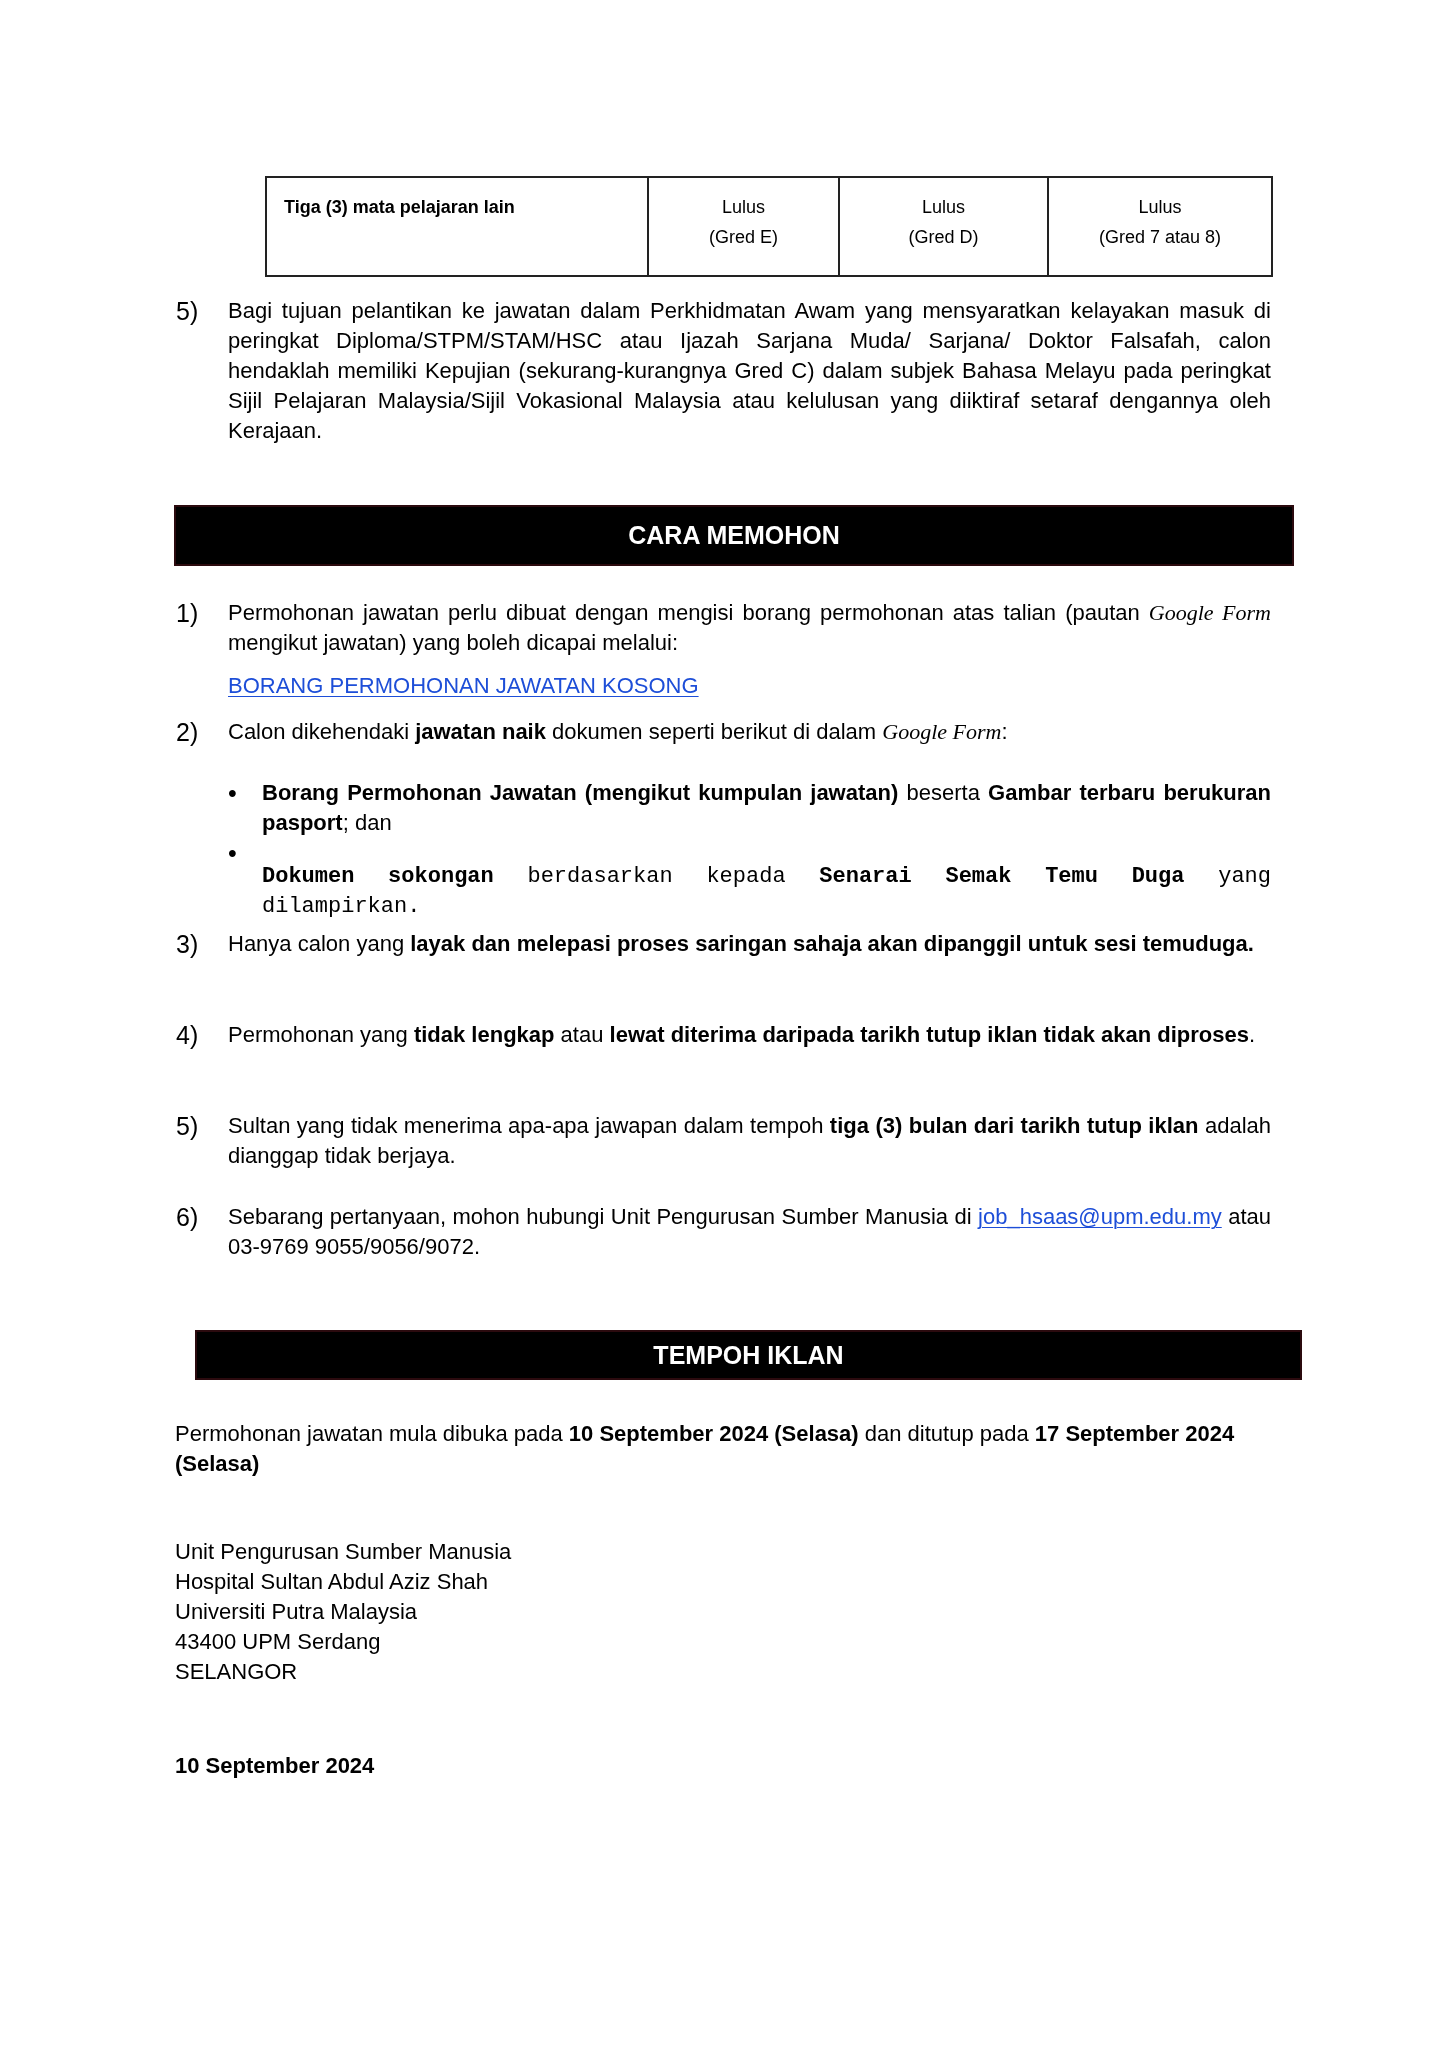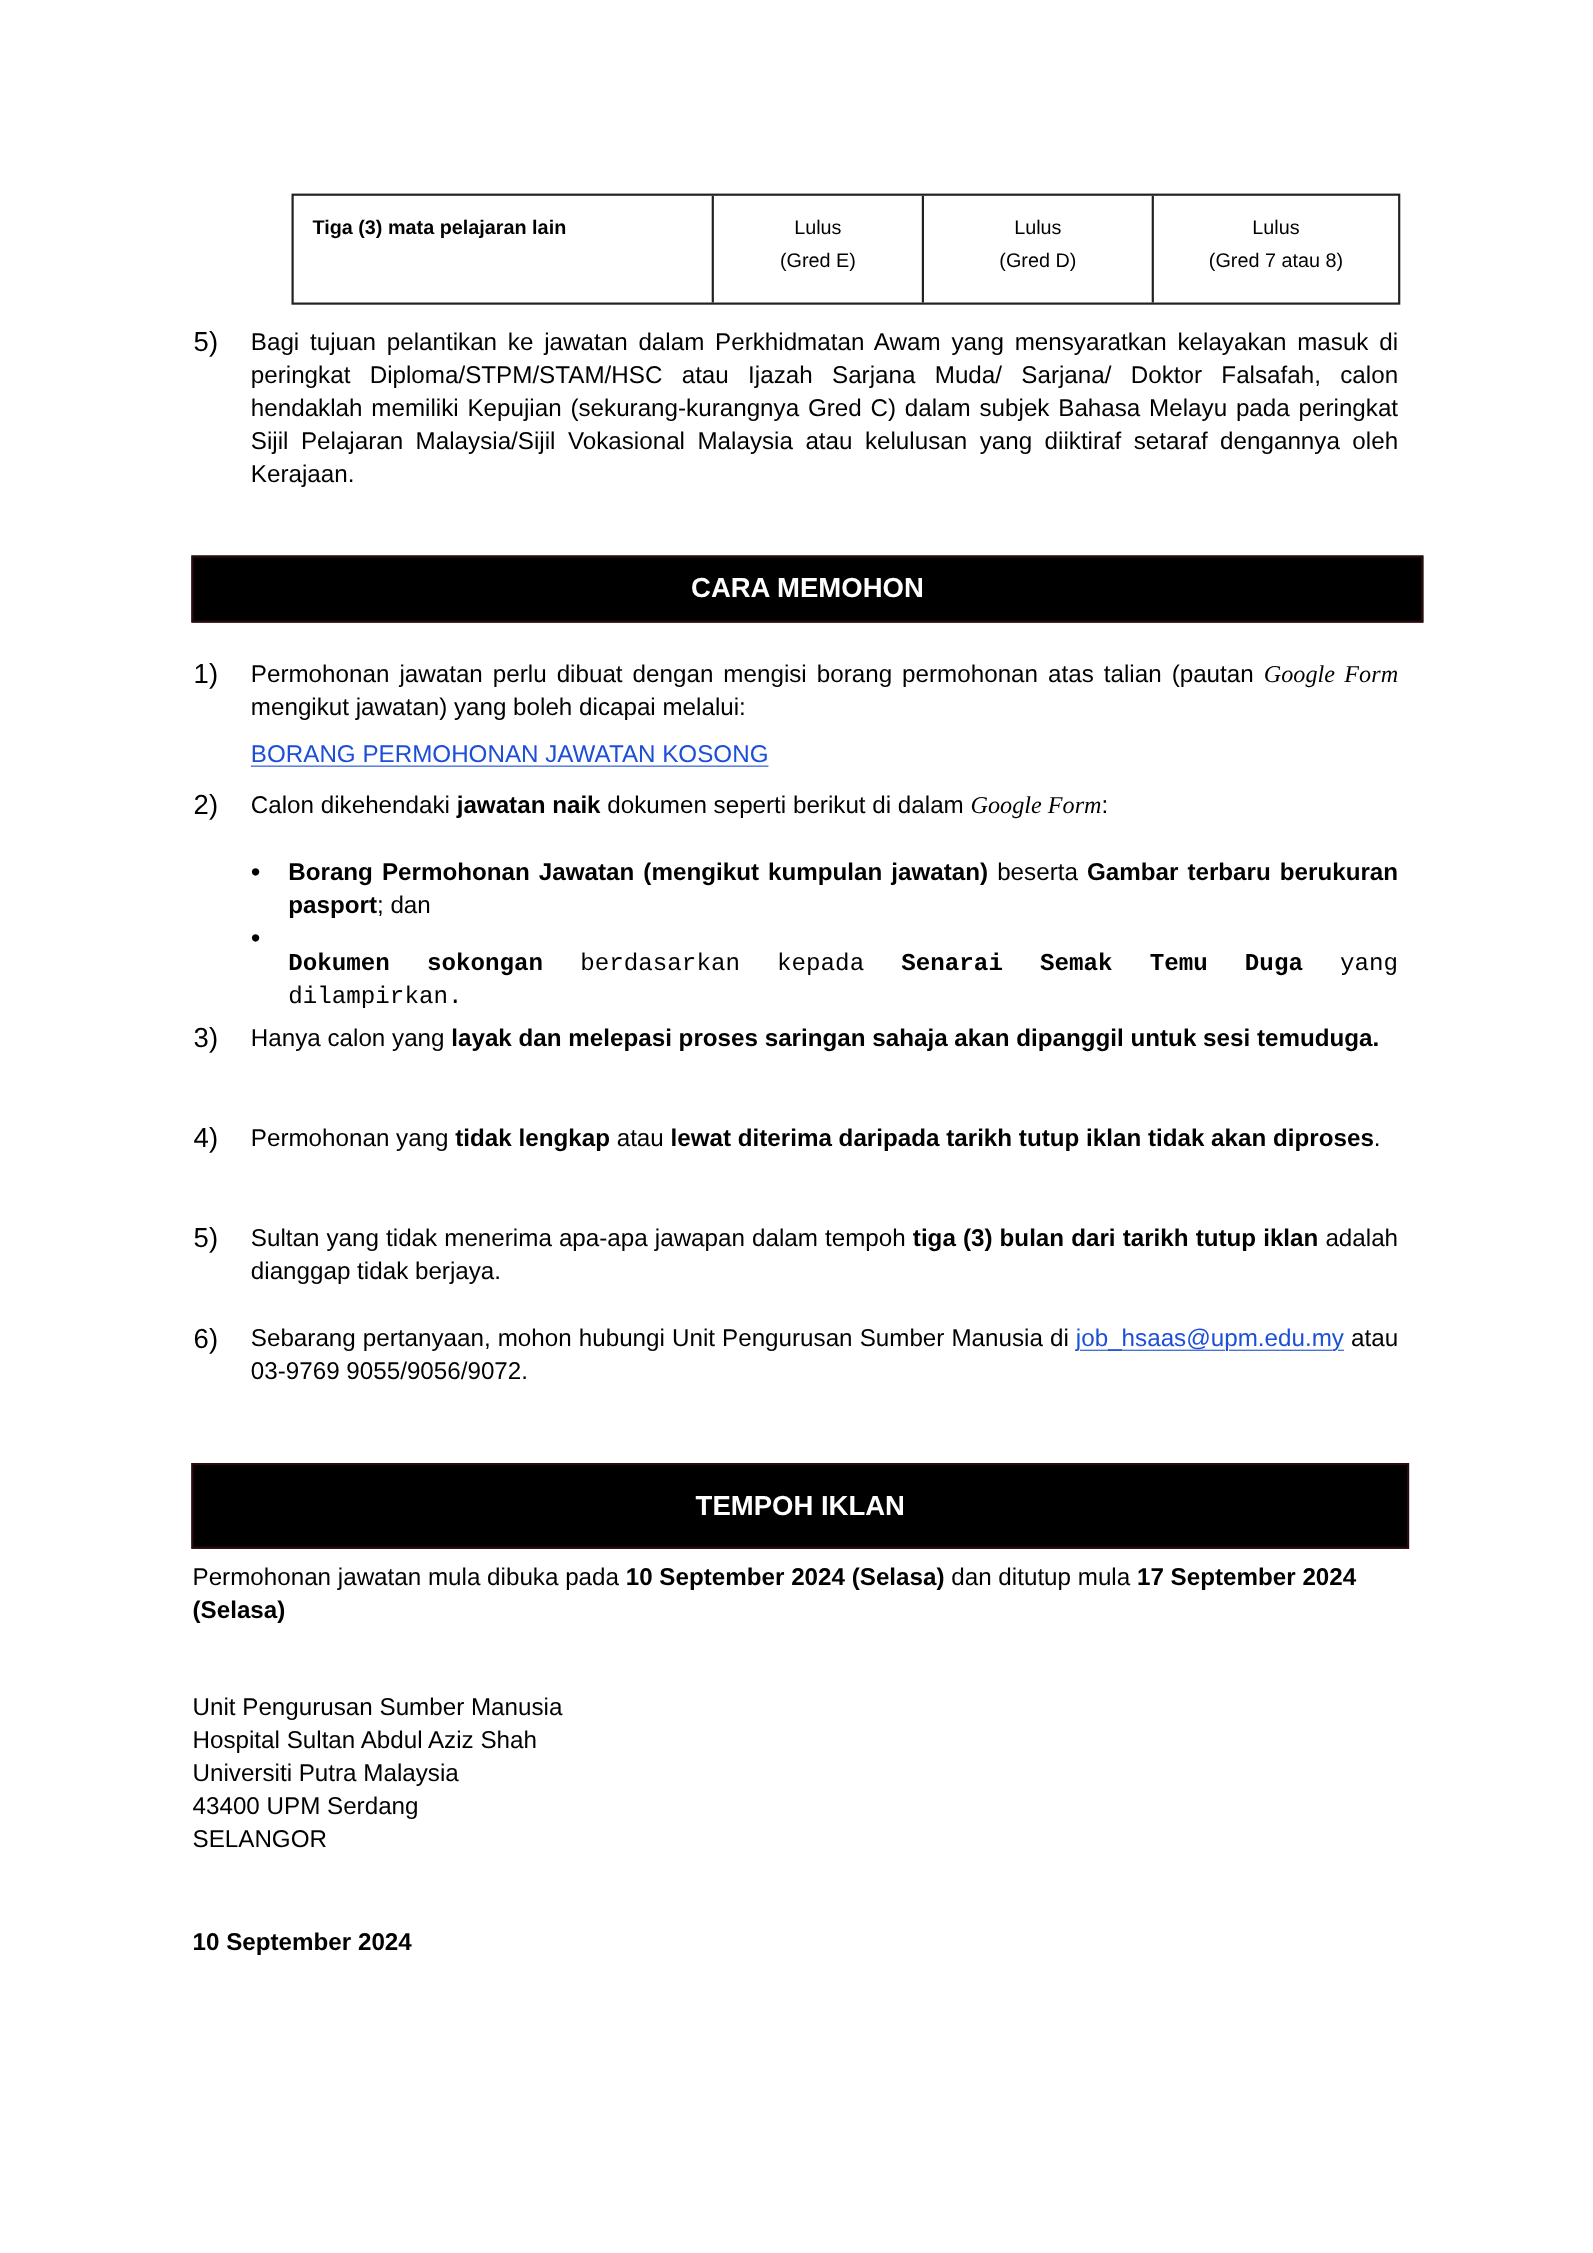--- a/index.html
+++ b/index.html
@@ -77,25 +77,25 @@
 
 <div class="num" style="top:1020px;">4)</div>
 <div class="body txt just" style="top:1020px;"><span>Permohonan yang </span><b>tidak lengkap</b><span> atau </span><b>lewat diterima daripada tarikh tutup iklan tidak akan diproses</b><span>.</span></div>
 
 <div class="num" style="top:1111px;">5)</div>
 <div class="body txt just" style="top:1111px;"><span>Sultan yang tidak menerima apa-apa jawapan dalam tempoh </span><b>tiga (3) bulan dari tarikh tutup iklan</b><span> adalah dianggap tidak berjaya.</span></div>
 
 <div class="num" style="top:1202px;">6)</div>
 <div class="body txt just" style="top:1202px;"><span>Sebarang pertanyaan, mohon hubungi Unit Pengurusan Sumber Manusia di </span><a class="link" href="#">job_hsaas@upm.edu.my</a><span> atau 03-9769 9055/9056/9072.</span></div>
 
-<div class="banner" style="top:1330px; width:1107px; height:78px;">
+<div class="banner" style="top:1330px; width:1107px; height:50px;margin-left:21px;">
   <span>TEMPOH IKLAN</span>
 </div>
 
-<div class="abs txt" style="left:175px; top:1419px; width:1080px;"><span>Permohonan jawatan mula dibuka pada </span><b>10 September 2024 (Selasa)</b><span> dan ditutup mula </span><b>17 September 2024 (Selasa)</b></div>
+<div class="abs txt" style="left:175px; top:1419px; width:1080px;"><span>Permohonan jawatan mula dibuka pada </span><b>10 September 2024 (Selasa)</b><span> dan ditutup pada </span><b>17 September 2024 (Selasa)</b></div>
 
 <div class="abs txt" style="left:175px; top:1537px;">
   <div>Unit Pengurusan Sumber Manusia</div>
   <div>Hospital Sultan Abdul Aziz Shah</div>
   <div>Universiti Putra Malaysia</div>
   <div>43400 UPM Serdang</div>
   <div>SELANGOR</div>
 </div>
 
 <div class="abs txt" style="left:175px; top:1751px; font-weight:bold;">10 September 2024</div>

